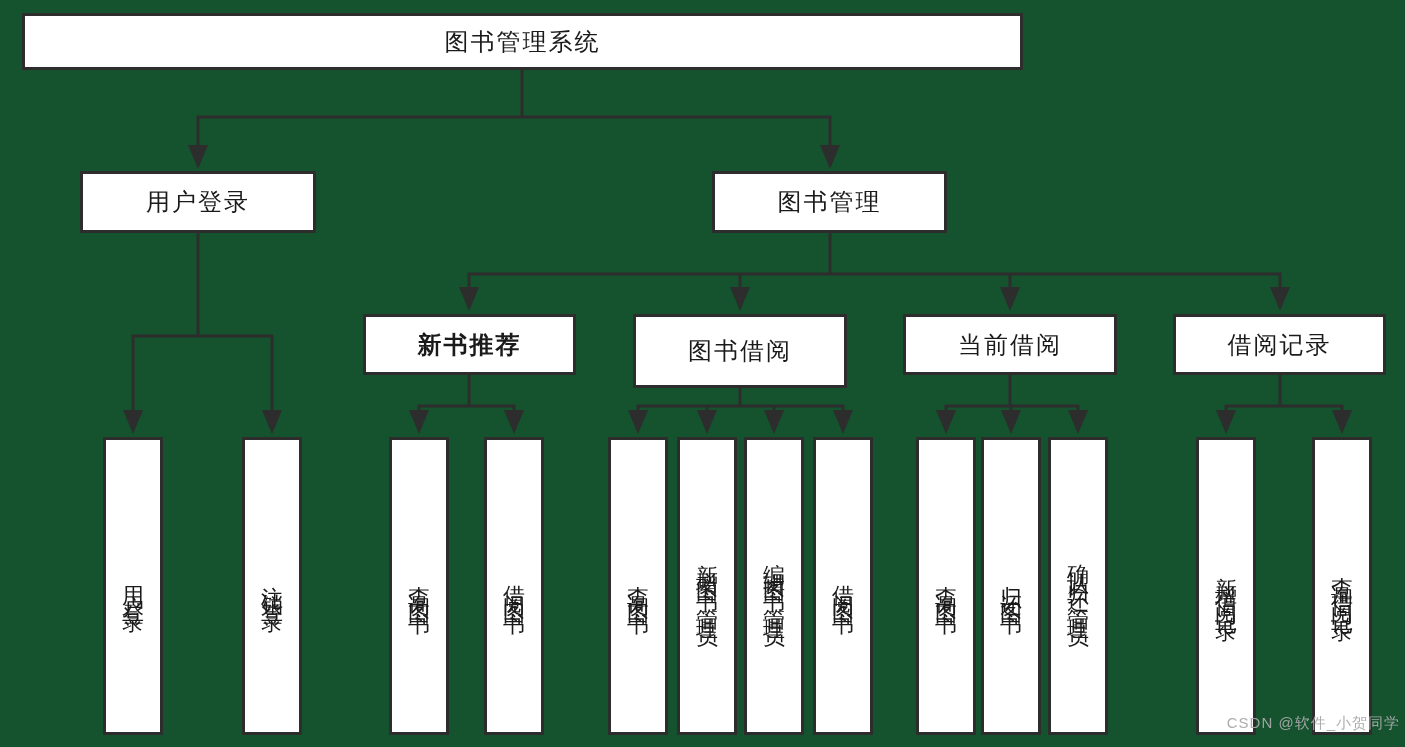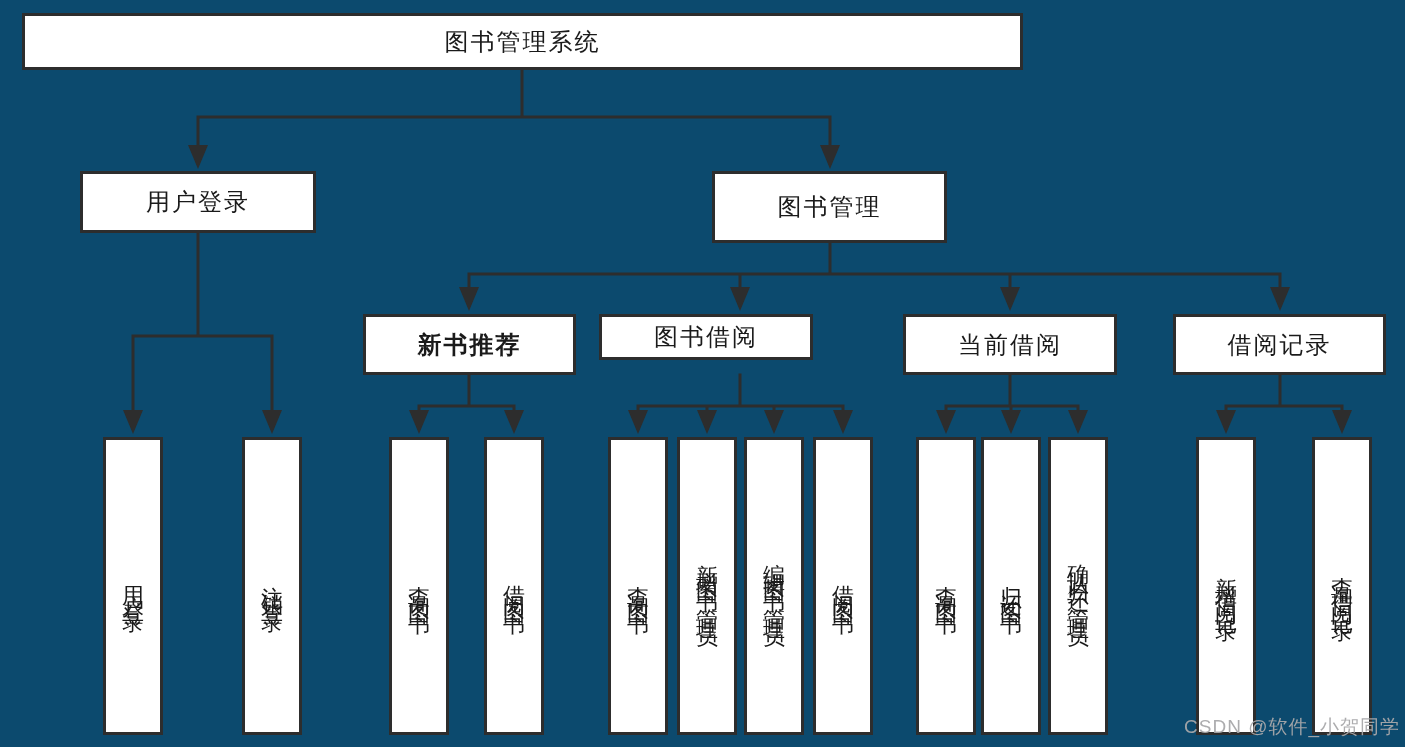--- a/index.html
+++ b/index.html
@@ -5,21 +5,21 @@
   html, body {
     margin: 0;
     padding: 0;
     background: #ffffff;
     font-family: "Liberation Sans", sans-serif;
   }
   .canvas {
     position: relative;
     width: 1405px;
     height: 747px;
-    background: #0c4a6e;
+    background: #14532d;
     overflow: hidden;
   }
   .wires {
     position: absolute;
     left: 0;
     top: 0;
     width: 1405px;
     height: 747px;
   }
   .node {
@@ -42,21 +42,21 @@
     line-height: 1;
     letter-spacing: 9px;
     writing-mode: vertical-rl;
     white-space: nowrap;
     color: #1a1a1a;
   }
   .watermark {
     position: absolute;
     right: 5px;
     top: 714px;
-    font-size: 19px;
+    font-size: 15px;
     color: rgba(168, 168, 170, 0.95);
     letter-spacing: 1px;
     white-space: nowrap;
   }
 </style>
 </head>
 <body>
 
 <div class="canvas">
 
@@ -93,28 +93,28 @@
     </g>
   </svg>
 
   <div class="node" style="left:22px; top:13px; width:1001px; height:57px;">
     <span class="label">图书管理系统</span>
   </div>
 
   <div class="node" style="left:80px; top:171px; width:236px; height:62px;">
     <span class="label">用户登录</span>
   </div>
-  <div class="node" style="left:712px; top:171px; width:235px; height:72px;">
+  <div class="node" style="left:712px; top:171px; width:235px; height:62px;">
     <span class="label">图书管理</span>
   </div>
 
   <div class="node" style="left:363px; top:314px; width:213px; height:61px;font-weight:bold;">
     <span class="label">新书推荐</span>
   </div>
-  <div class="node" style="left:599px; top:314px; width:214px; height:46px;">
+  <div class="node" style="left:633px; top:314px; width:214px; height:74px;">
     <span class="label">图书借阅</span>
   </div>
   <div class="node" style="left:903px; top:314px; width:214px; height:61px;text-align:center;">
     <span class="label">当前借阅</span>
   </div>
   <div class="node" style="left:1173px; top:314px; width:213px; height:61px;">
     <span class="label">借阅记录</span>
   </div>
 
   <div class="node leaf" style="left:103px; top:437px; width:60px; height:298px;">

